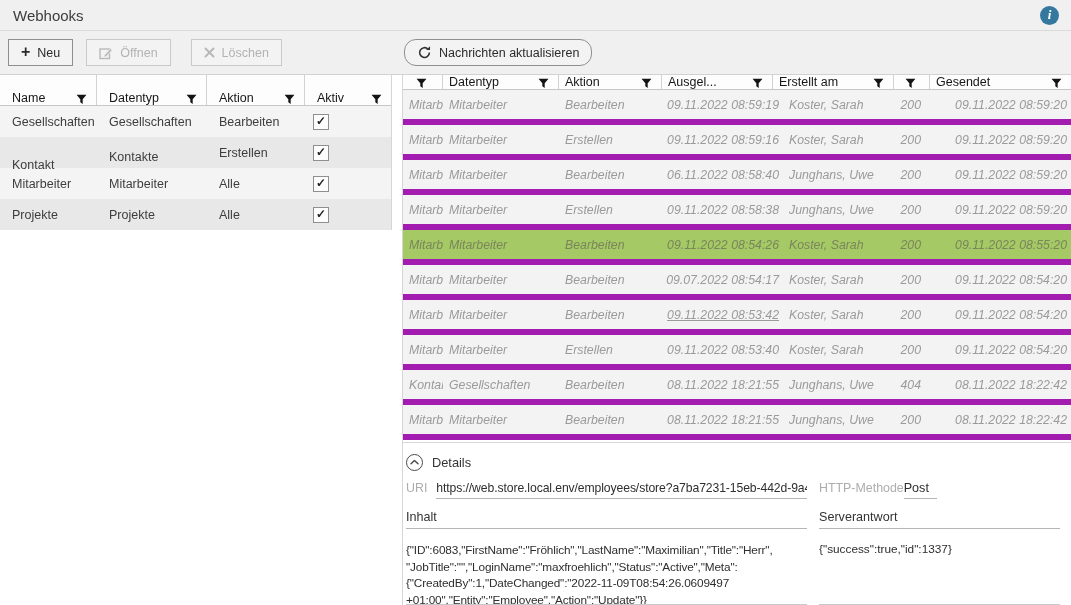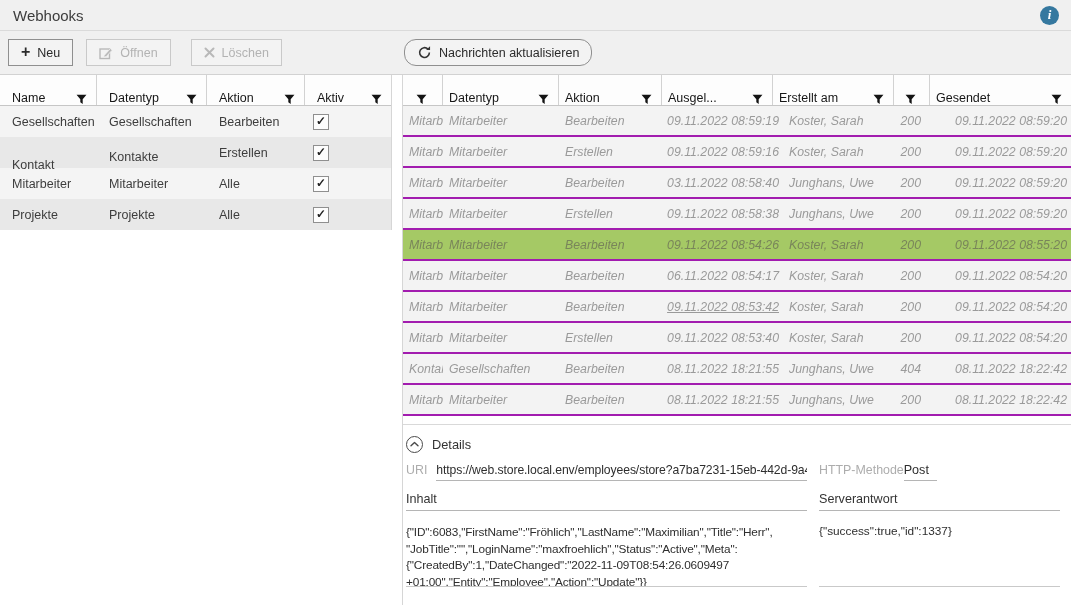--- a/index.html
+++ b/index.html
@@ -63,21 +63,21 @@
   .wrow.alt { background:#e8e8e8; }
   .wcell { box-sizing:border-box; padding-left:12px; overflow:hidden; white-space:nowrap; }
   .checkbox {
     width:14px; height:14px; background:#fdfdfd; border:1px solid #8f8f8f;
     display:flex; align-items:center; justify-content:center; margin-left:8px; cursor:pointer;
   }
   .check { font-size:12px; font-weight:bold; color:#222; line-height:1; margin-top:-1px; }
 
   
   .mrow {
-    display:flex; height:29px; border-bottom:2px solid #a21caf; align-items:center;
+    display:flex; height:29px; border-bottom:6px solid #a21caf; align-items:center;
     font-style:italic; font-size:12.3px; color:#9a9a9a; background:#f3f3f3; cursor:pointer;
   }
   .mrow.selected { background:#a5c965; color:#79855a; }
   .mcell { box-sizing:border-box; padding-left:6px; white-space:nowrap; overflow:hidden; }
   .mcell.r { text-align:right; padding-left:0; padding-right:4px; }
   .mcell.status { text-align:right; padding-left:0; padding-right:9px; }
   .rt-bottom { height:8px; border-bottom:1px solid #d9d9d9; }
 
   
   .details { padding:0 11px 0 3px; }
@@ -284,21 +284,21 @@
             <div class="mcell " style="width: 103px;">Erstellen</div>
             <div class="mcell r" style="width: 121px;">09.11.2022 08:59:16</div>
             <div class="mcell " style="width: 111px;">Koster, Sarah</div>
             <div class="mcell status" style="width: 36px;">200</div>
             <div class="mcell r" style="flex: 1 1 0%;">09.11.2022 08:59:20</div>
           </div>
           <div class="mrow">
             <div class="mcell " style="width: 40px;">Mitarb</div>
             <div class="mcell " style="width: 116px;">Mitarbeiter</div>
             <div class="mcell " style="width: 103px;">Bearbeiten</div>
-            <div class="mcell r" style="width: 121px;">03.11.2022 08:58:40</div>
+            <div class="mcell r" style="width: 121px;">06.11.2022 08:58:40</div>
             <div class="mcell " style="width: 111px;">Junghans, Uwe</div>
             <div class="mcell status" style="width: 36px;">200</div>
             <div class="mcell r" style="flex: 1 1 0%;">09.11.2022 08:59:20</div>
           </div>
           <div class="mrow">
             <div class="mcell " style="width: 40px;">Mitarb</div>
             <div class="mcell " style="width: 116px;">Mitarbeiter</div>
             <div class="mcell " style="width: 103px;">Erstellen</div>
             <div class="mcell r" style="width: 121px;">09.11.2022 08:58:38</div>
             <div class="mcell " style="width: 111px;">Junghans, Uwe</div>
@@ -311,21 +311,21 @@
             <div class="mcell " style="width: 103px;">Bearbeiten</div>
             <div class="mcell r" style="width: 121px;">09.11.2022 08:54:26</div>
             <div class="mcell " style="width: 111px;">Koster, Sarah</div>
             <div class="mcell status" style="width: 36px;">200</div>
             <div class="mcell r" style="flex: 1 1 0%;">09.11.2022 08:55:20</div>
           </div>
           <div class="mrow">
             <div class="mcell " style="width: 40px;">Mitarb</div>
             <div class="mcell " style="width: 116px;">Mitarbeiter</div>
             <div class="mcell " style="width: 103px;">Bearbeiten</div>
-            <div class="mcell r" style="width: 121px;">06.11.2022 08:54:17</div>
+            <div class="mcell r" style="width: 121px;">09.07.2022 08:54:17</div>
             <div class="mcell " style="width: 111px;">Koster, Sarah</div>
             <div class="mcell status" style="width: 36px;">200</div>
             <div class="mcell r" style="flex: 1 1 0%;">09.11.2022 08:54:20</div>
           </div>
           <div class="mrow">
             <div class="mcell " style="width: 40px;">Mitarb</div>
             <div class="mcell " style="width: 116px;">Mitarbeiter</div>
             <div class="mcell " style="width: 103px;">Bearbeiten</div>
             <div class="mcell r" style="width: 121px; text-decoration: underline;">09.11.2022 08:53:42</div>
             <div class="mcell " style="width: 111px;">Koster, Sarah</div>

